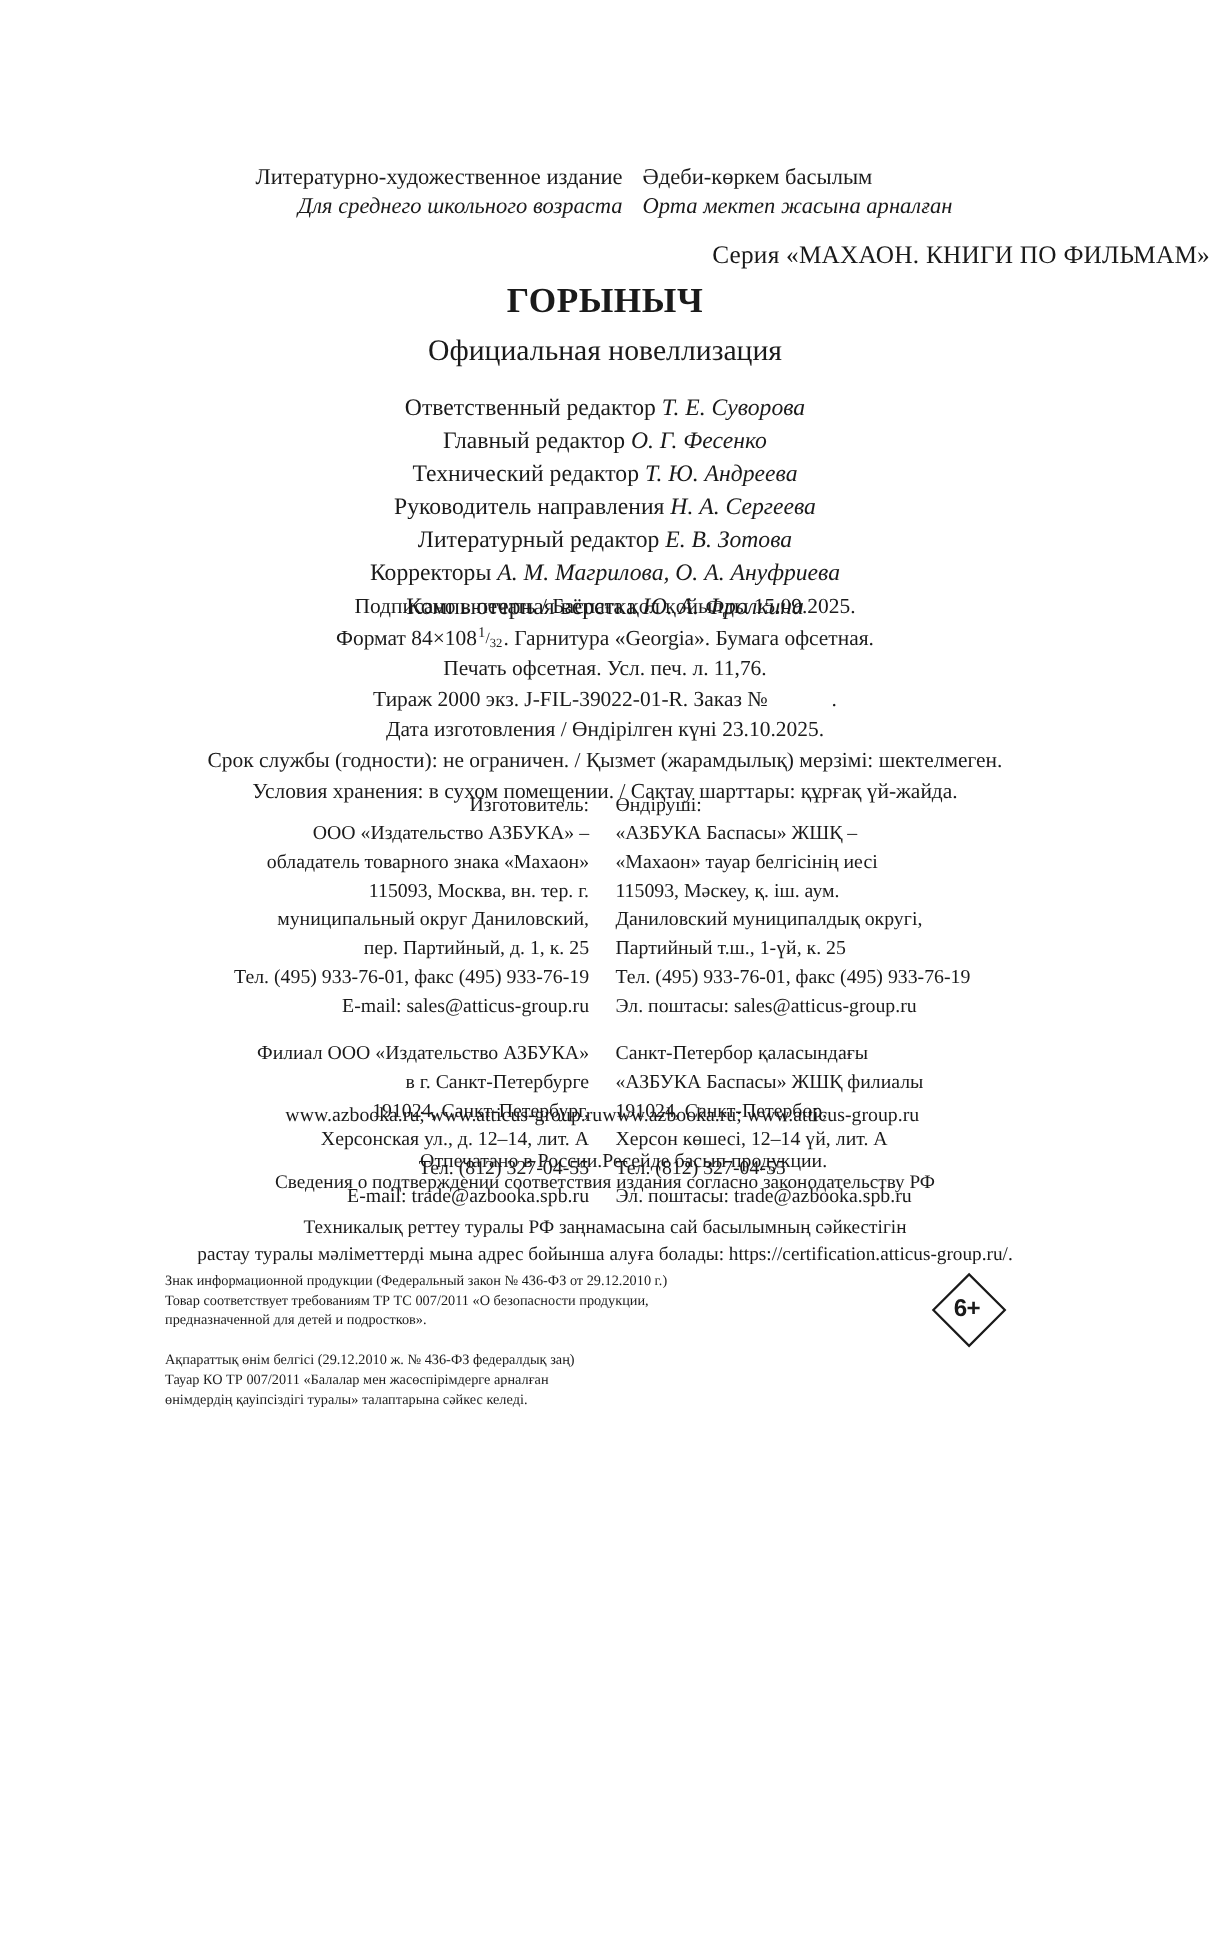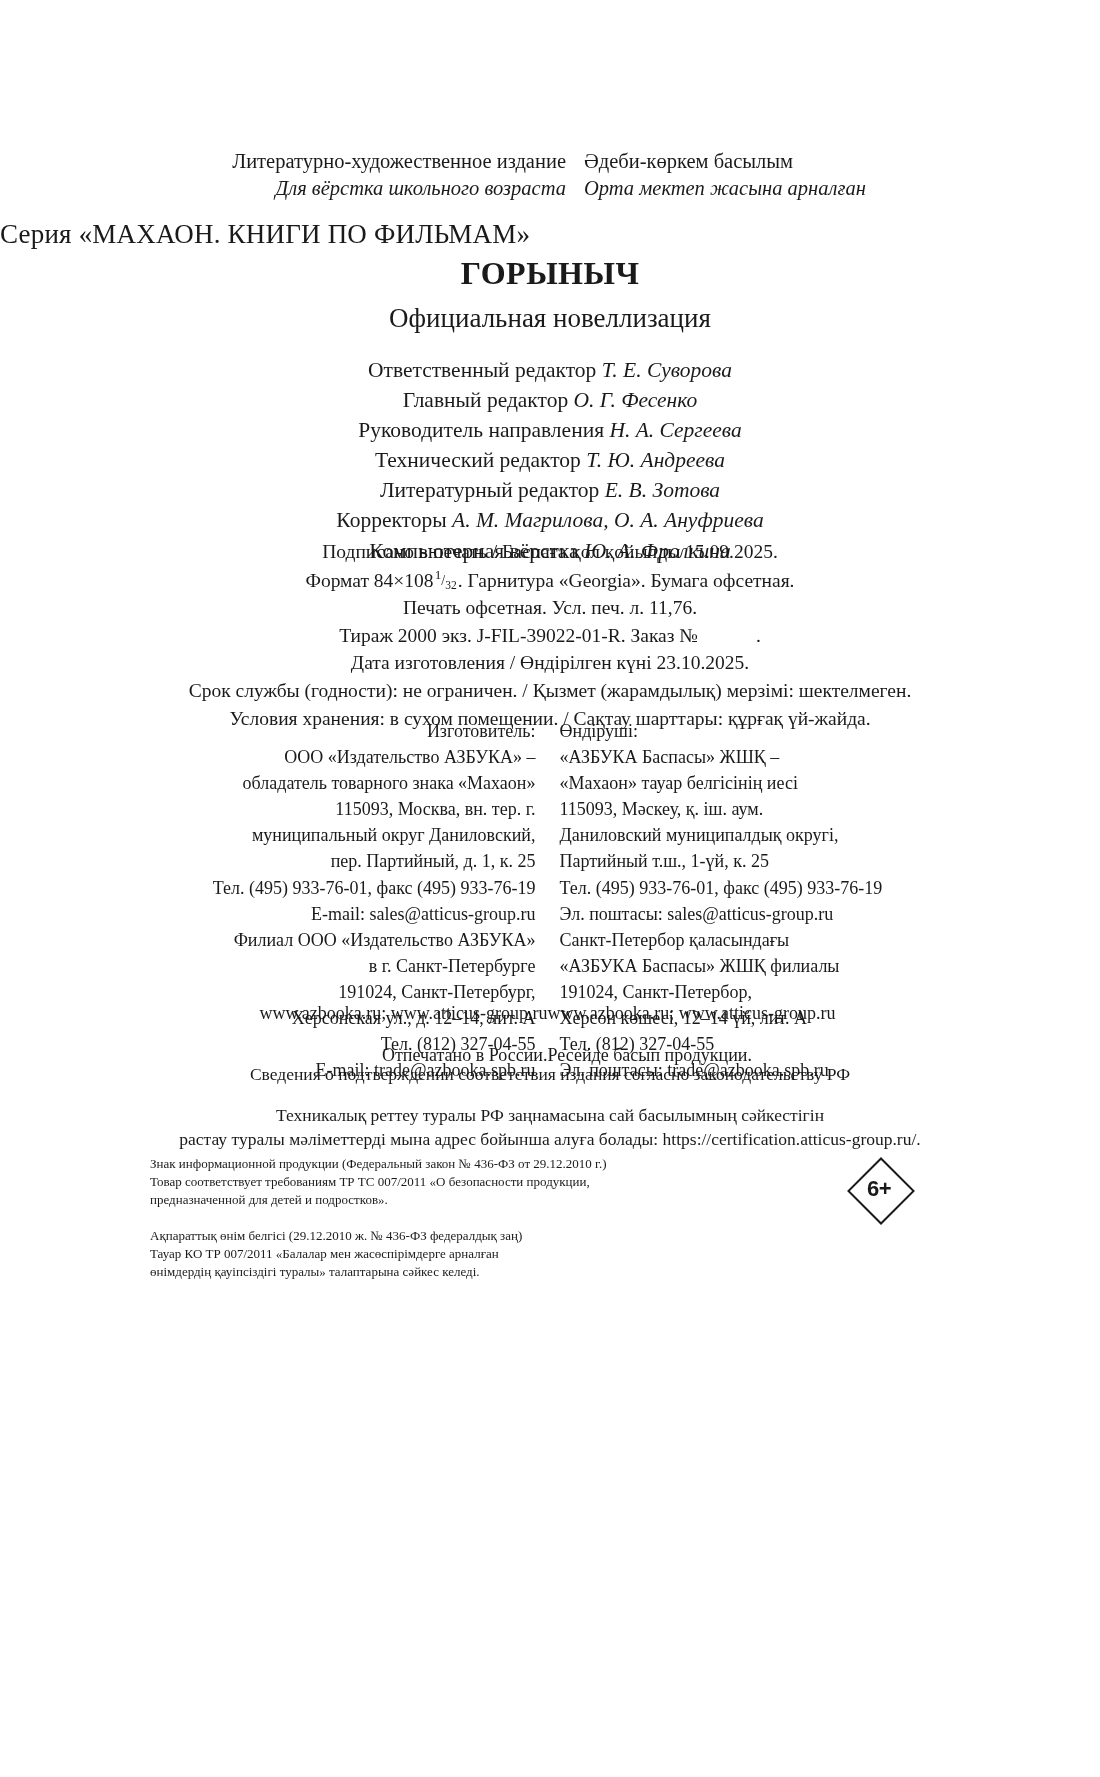--- a/index.html
+++ b/index.html
@@ -49,22 +49,22 @@
     text-align: left;
     font-size: 20.5px;
     line-height: 1.32;
   }
 
   
   .series {
     position: absolute;
     left: 0; right: 0;
     top: 219px;
-    text-align: left;
-    font-size: 27px;
+    text-align: right;
+    font-size: 23px;
     letter-spacing: 0.2px;
   }
   .book-title {
     position: absolute;
     left: 0; right: 0;
     top: 255px;
     text-align: center;
     font-size: 32px;
     font-weight: bold;
     letter-spacing: 0.5px;
@@ -124,21 +124,21 @@
     text-align: right;
     font-size: 18px;
     line-height: 1.45;
   }
   .pub-col-kz {
     width: 330px;
     text-align: left;
     font-size: 18px;
     line-height: 1.45;
   }
-  .pub-block + .pub-block { }
+  .pub-block + .pub-block { margin-top: 17px; }
 
   
   .sites {
     position: absolute;
     top: 1000px;
     left: 0; right: 0;
     display: flex;
     justify-content: center;
   }
   .sites .s-ru { width: 325px; text-align: right; font-size: 18px; line-height: 1.45; }
@@ -200,21 +200,21 @@
 </style>
 </head>
 <body>
 
 <div class="page">
 
   <div class="header-row">
     <div class="header-cols">
       <div class="header-col-ru">
         <div>Литературно-художественное издание</div>
-        <div class="it">Для вёрстка школьного возраста</div>
+        <div class="it">Для среднего школьного возраста</div>
       </div>
       <div class="header-col-kz">
         <div>Әдеби-көркем басылым</div>
         <div class="it">Орта мектеп жасына арналған</div>
       </div>
     </div>
   </div>
 
   <div class="series">Серия «МАХАОН. КНИГИ ПО ФИЛЬМАМ»</div>
   <div class="book-title">ГОРЫНЫЧ</div>
@@ -223,26 +223,26 @@
   <div class="credits">
     <div>
       <span class="role">Ответственный редактор</span>
       <span class="person">Т. Е. Суворова</span>
     </div>
     <div>
       <span class="role">Главный редактор</span>
       <span class="person">О. Г. Фесенко</span>
     </div>
     <div>
+      <span class="role">Технический редактор</span>
+      <span class="person">Т. Ю. Андреева</span>
+    </div>
+    <div>
       <span class="role">Руководитель направления</span>
       <span class="person">Н. А. Сергеева</span>
-    </div>
-    <div>
-      <span class="role">Технический редактор</span>
-      <span class="person">Т. Ю. Андреева</span>
     </div>
     <div>
       <span class="role">Литературный редактор</span>
       <span class="person">Е. В. Зотова</span>
     </div>
     <div>
       <span class="role">Корректоры</span>
       <span class="person">А. М. Магрилова, О. А. Ануфриева</span>
     </div>
     <div>

